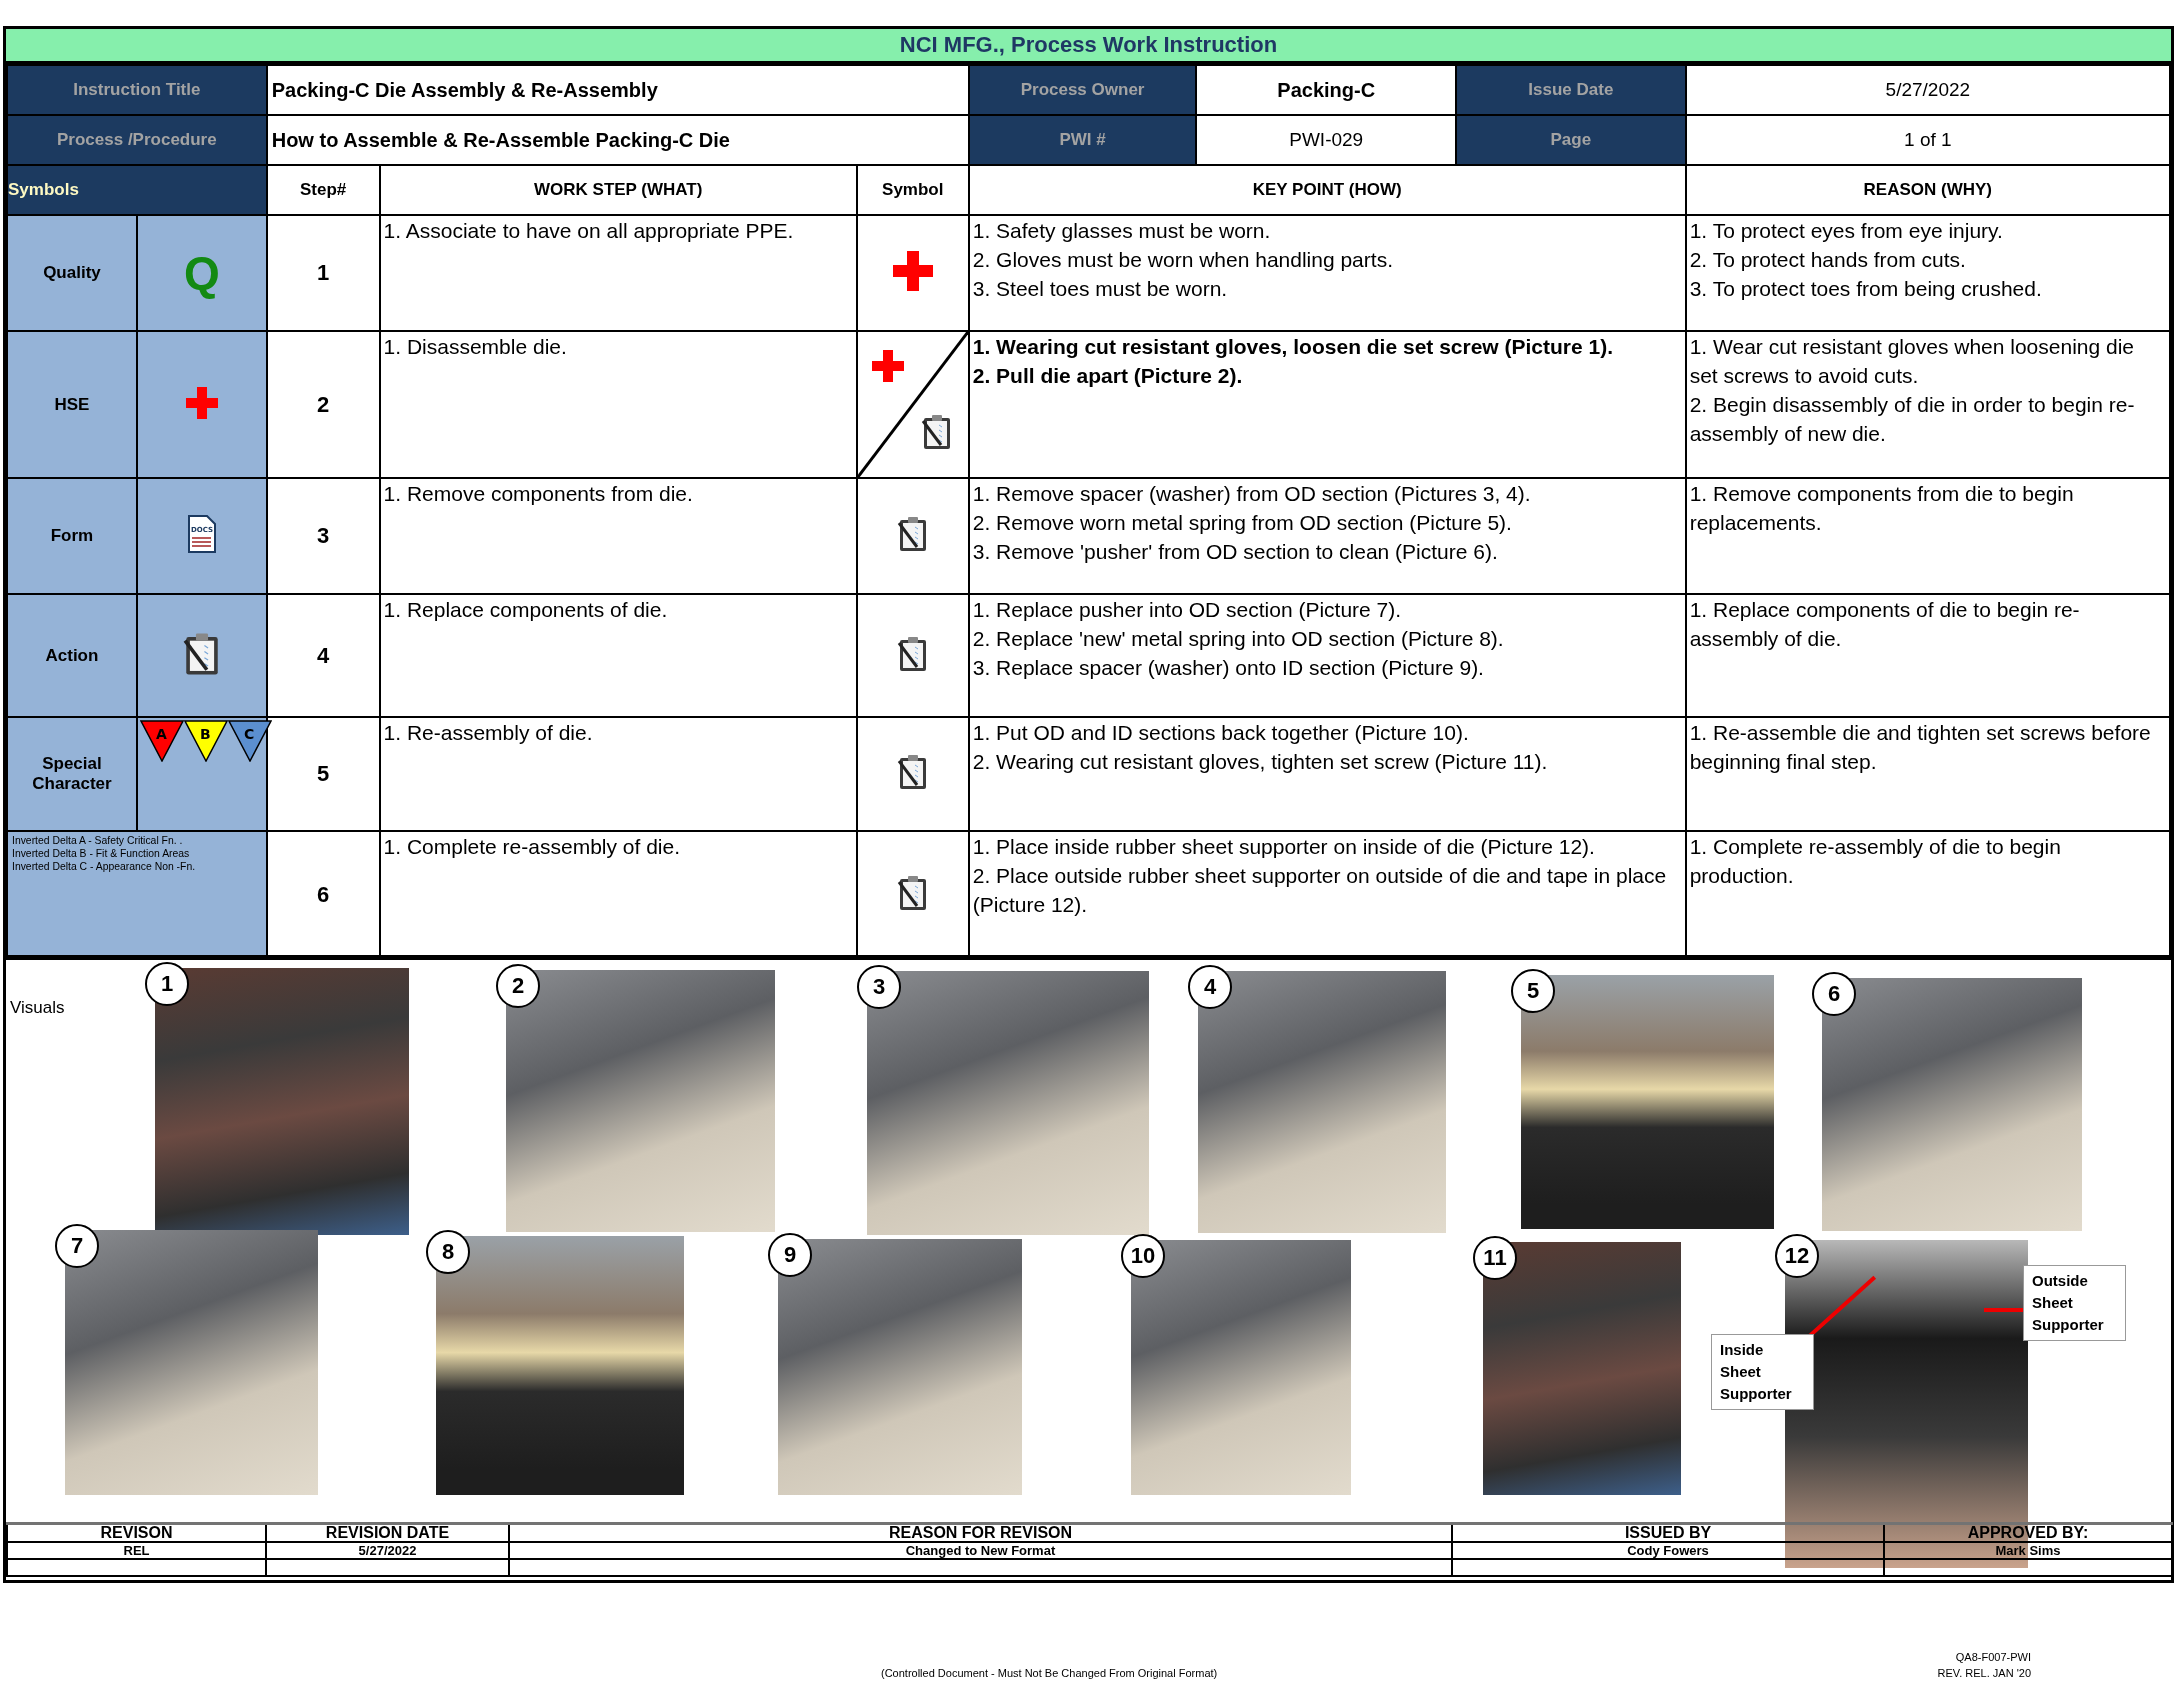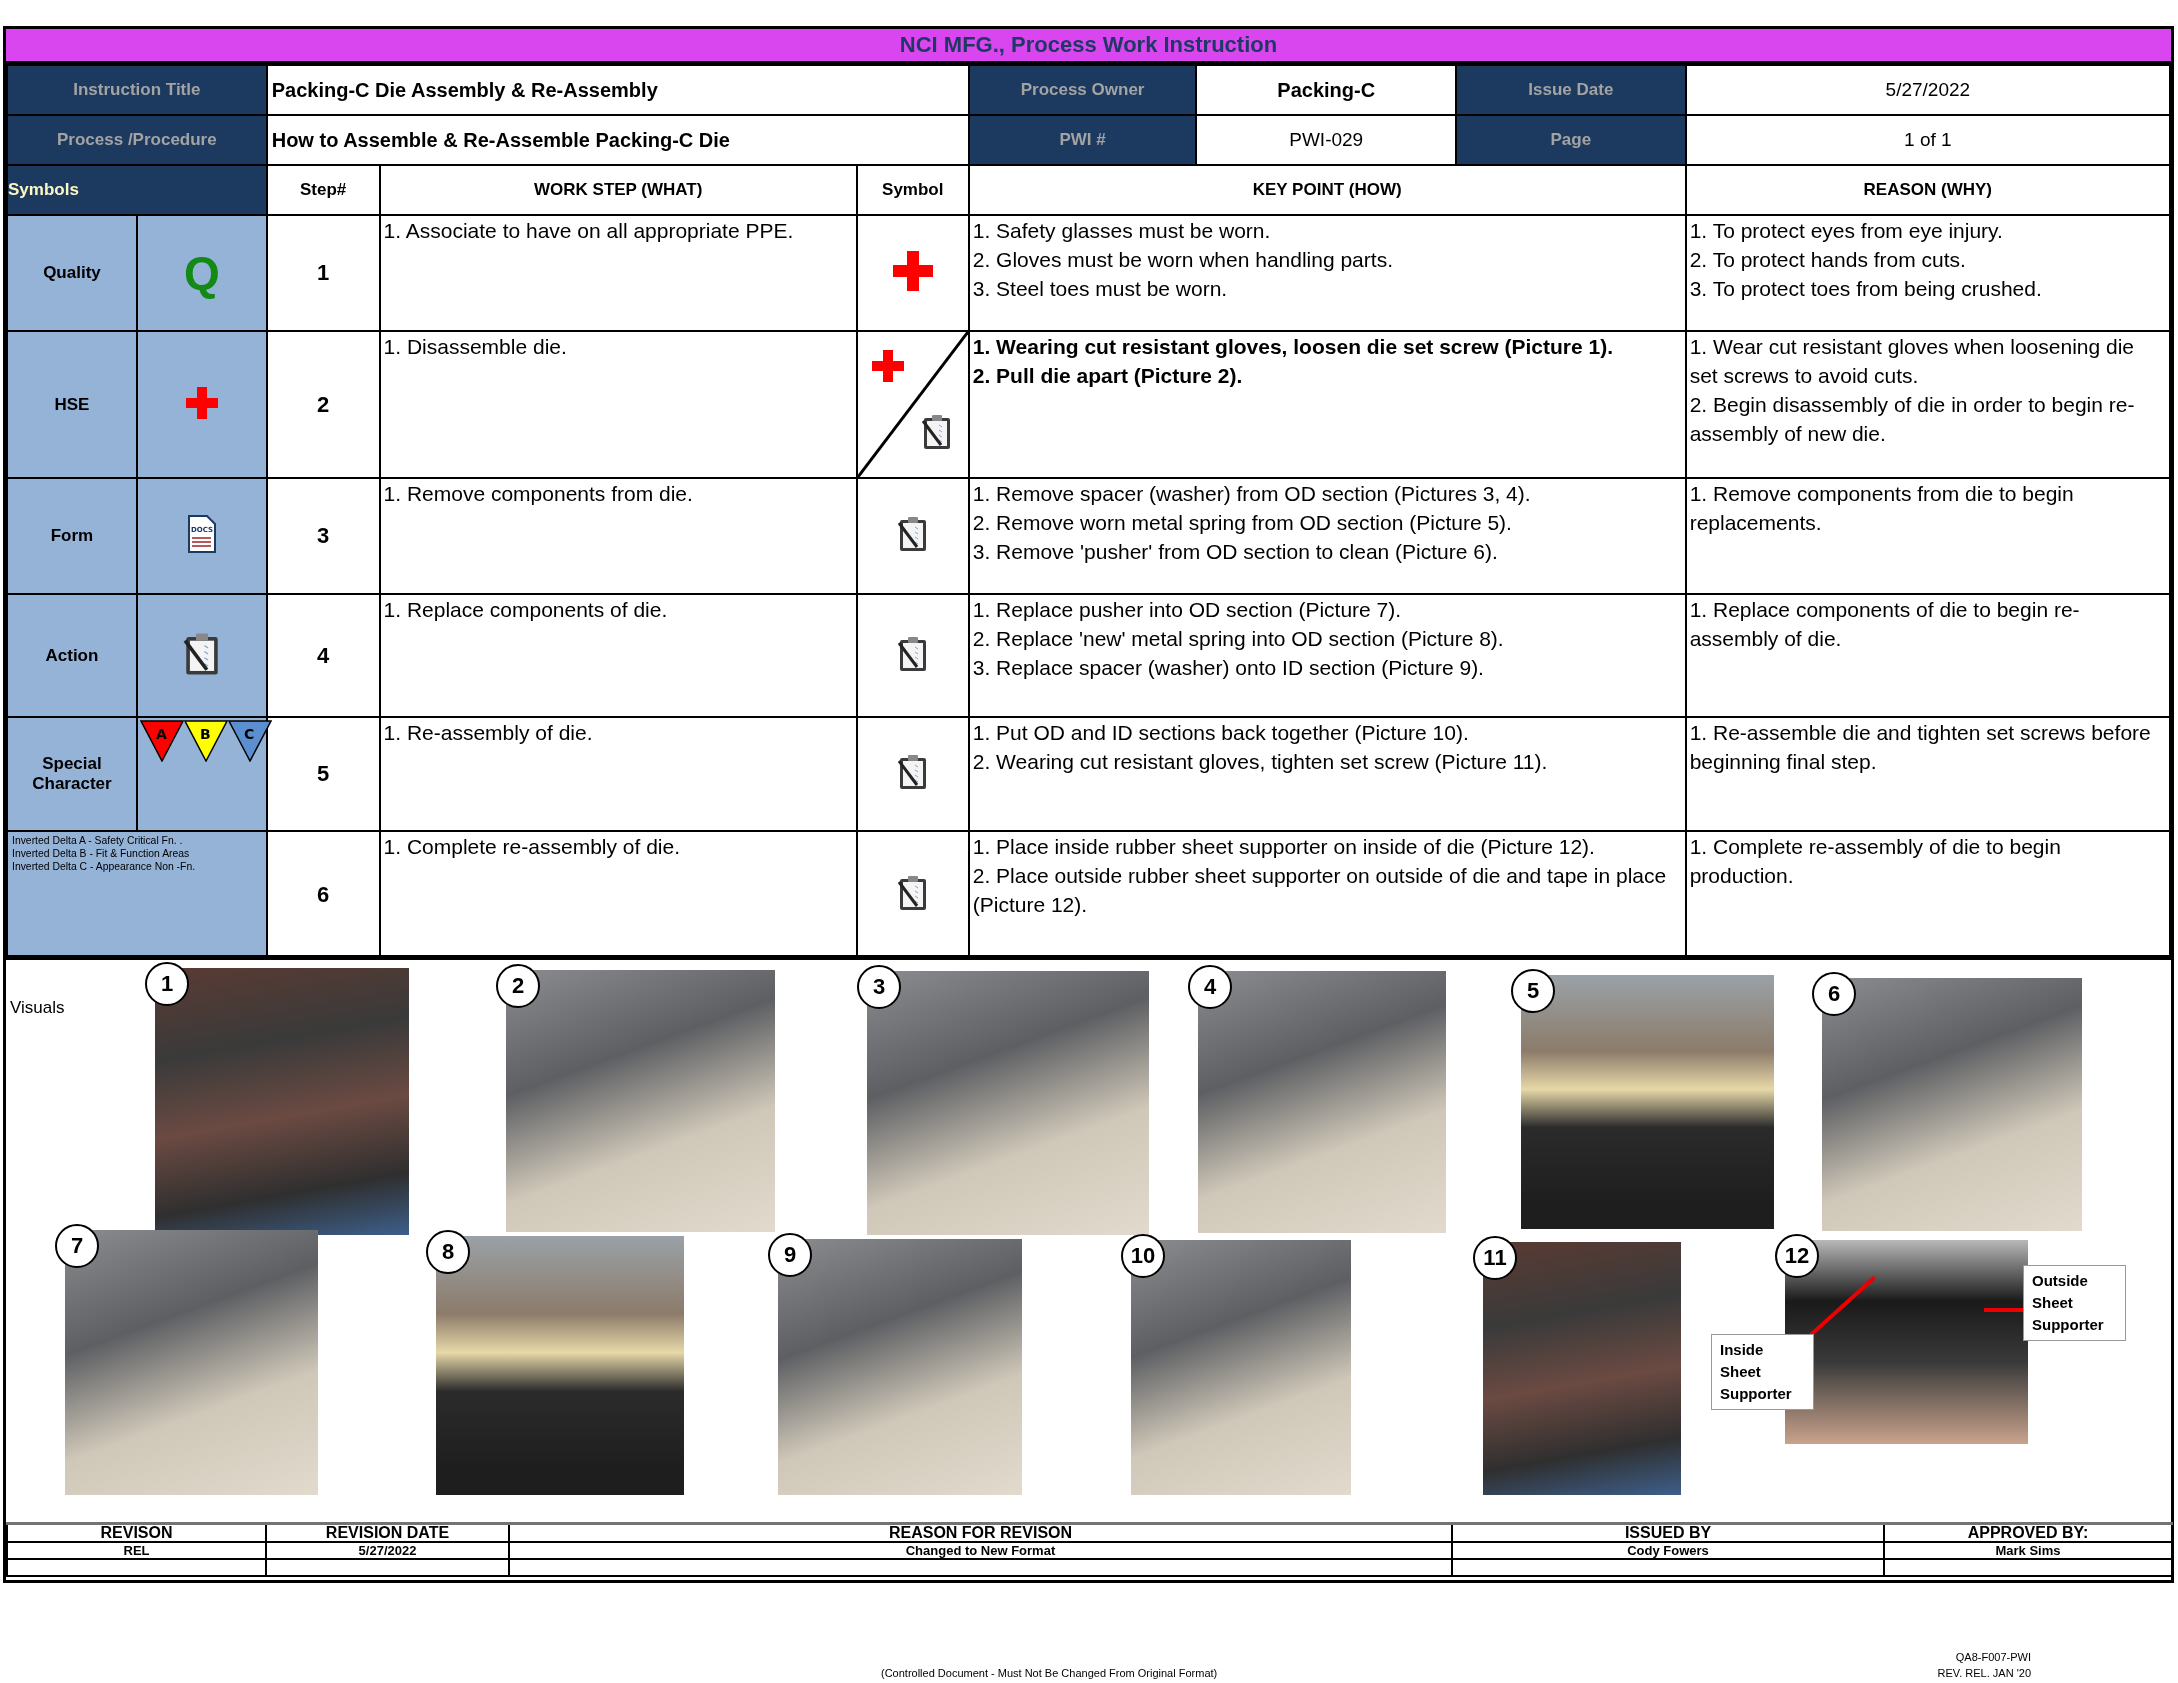--- a/index.html
+++ b/index.html
@@ -1,20 +1,20 @@
 <!DOCTYPE html>
 <html><head>
 <meta charset="utf-8">
 <style>
   html, body { margin: 0; padding: 0; background: #ffffff; }
   body { width: 2178px; height: 1683px; position: relative; overflow: hidden; font-family: "Liberation Sans", sans-serif; color: #000; }
 
   .sheet { position: absolute; left: 3px; top: 26px; width: 2171px; height: 1557px; border: 3px solid #000; box-sizing: border-box; }
 
-  .title-bar { position: absolute; left: 0; top: 0; width: 100%; height: 35px; background: #d946ef; border-bottom: 3px solid #000; box-sizing: border-box; text-align: center; font-weight: bold; font-size: 22px; color: #1f3864; line-height: 32px; }
+  .title-bar { position: absolute; left: 0; top: 0; width: 100%; height: 35px; background: #86efac; border-bottom: 3px solid #000; box-sizing: border-box; text-align: center; font-weight: bold; font-size: 22px; color: #1f3864; line-height: 32px; }
 
   table.grid { position: absolute; left: 0; top: 35px; border-collapse: collapse; table-layout: fixed; }
   table.grid td { border: 2px solid #000; box-sizing: border-box; padding: 0; vertical-align: middle; }
   .hdr { background: #1c3a60; color: #a3a3a3; font-weight: bold; font-size: 17px; text-align: center; }
   .val-left { font-weight: bold; font-size: 20px; padding-left: 4px !important; }
   .val-center { font-size: 19px; text-align: center; }
   .val-center.bold { font-weight: bold; font-size: 20px; }
   .colhdr { font-weight: bold; font-size: 17px; text-align: center; background: #fff; }
   .sym-hdr { background: #1c3a60; color: #fef9c3; font-weight: bold; font-size: 17px; }
   .legend-label { background: #95b3d7; font-weight: bold; font-size: 17px; text-align: center; }
@@ -330,21 +330,21 @@
       </div>
     <div class="photo" style="left:772px;top:281px;width:244px;height:256px;">
         <div class="badge">9</div>
       </div>
     <div class="photo" style="left:1125px;top:282px;width:220px;height:255px;">
         <div class="badge">10</div>
       </div>
     <div class="photo p1" style="left:1477px;top:284px;width:198px;height:253px;">
         <div class="badge">11</div>
       </div>
-    <div class="photo p12" style="left:1779px;top:282px;width:243px;height:204px;">
+    <div class="photo p12" style="left:1779px;top:282px;width:243px;height:328px;">
         <div class="badge">12</div>
       </div>
 
     <div class="arrow-line" style="left:1758px;top:417px;width:149px;transform:rotate(-42deg);"></div>
     <div class="arrow-line" style="left:1978px;top:350px;width:42px;"></div>
     <div class="callout" style="left:1705px;top:376px;width:85px;">Inside Sheet Supporter</div>
     <div class="callout" style="left:2017px;top:307px;width:85px;">Outside Sheet Supporter</div>
   </div>
 
   <table class="rev">

